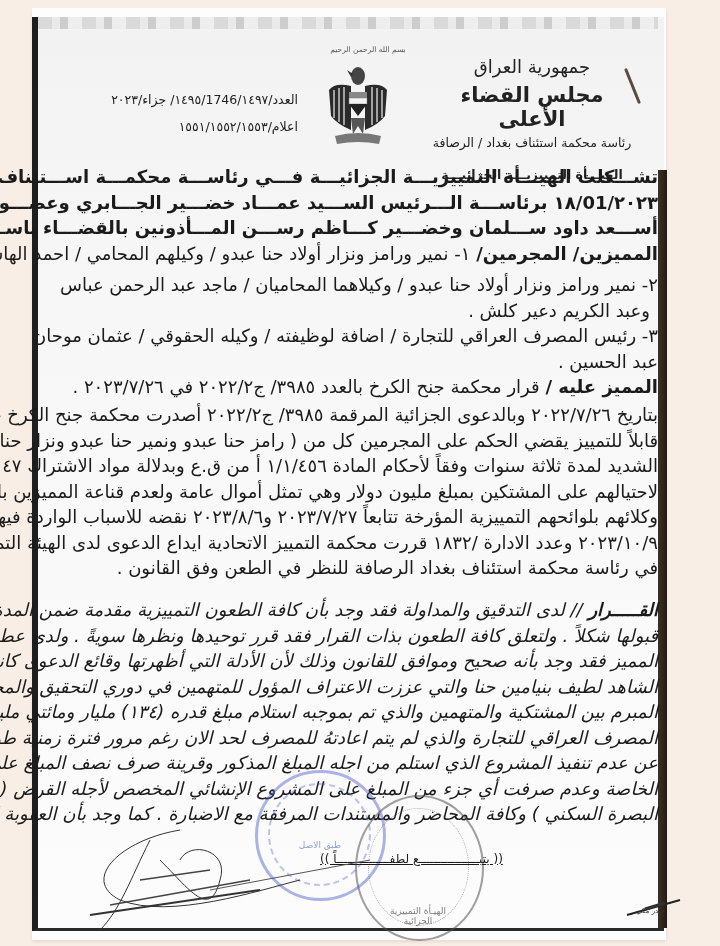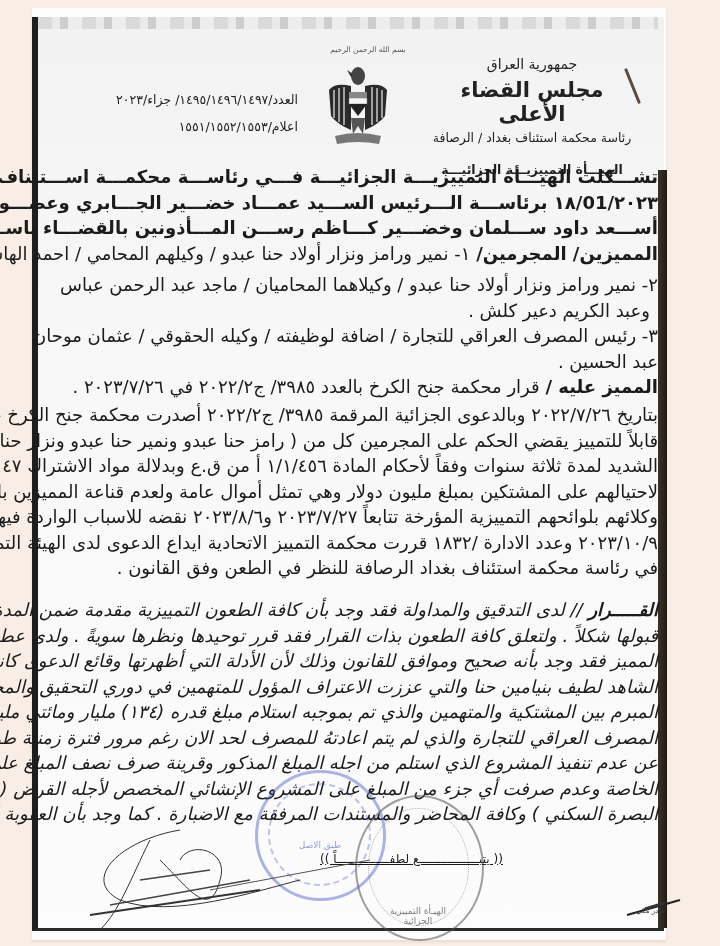--- a/index.html
+++ b/index.html
@@ -27,21 +27,21 @@
   }
   .top-strip {
     position:absolute; left:38px; top:17px; width:620px; height:12px;
     background:repeating-linear-gradient(90deg,#cfcfcf 0 14px,#e6e6e6 14px 22px,#bdbdbd 22px 30px,#ececec 30px 44px);
     opacity:0.7;
   }
   .rtl { direction:rtl; unicode-bidi:plaintext; }
   .txt { position:absolute; color:#1a1a1a; white-space:nowrap; font-family:"DejaVu Sans", sans-serif; }
   .basmala { left:318px; top:45px; width:100px; text-align:center; font-size:7.5px; color:#555; }
   .hdr-right { position:absolute; right:88px; top:56px; width:200px; text-align:center; direction:rtl; color:#222; }
-  .hdr-right .l1 { font-size:14px; margin-bottom:6px; }
+  .hdr-right .l1 { font-size:18px; margin-bottom:6px; }
   .hdr-right .l2 { font-size:21px; font-weight:bold; margin-bottom:4px; }
   .hdr-right .l3 { font-size:12.5px; font-weight:normal; margin-bottom:17px; }
   .hdr-right .l4 { font-size:12.5px; font-weight:bold; letter-spacing:1px; }
   .pen-mark { position:absolute; left:631px; top:67px; width:3px; height:38px; background:#5a4a40; transform:rotate(-22deg); border-radius:2px; }
   .hdr-left { position:absolute; left:78px; top:86px; width:220px; direction:rtl; text-align:right; font-size:12.5px; color:#222; line-height:27px; }
   .eagle { position:absolute; left:323px; top:60px; width:70px; height:92px; }
   .body-text {
     position:absolute; left:72px; width:586px; direction:rtl; text-align:justify;
     font-size:18px; color:#1b1b1b; line-height:25.5px;
   }
@@ -92,21 +92,21 @@
 
 <div class="hdr-right">
   <div class="l1">جمهورية العراق</div>
   <div class="l2">مجلس القضاء الأعلى</div>
   <div class="l3">رئاسة محكمة استئناف بغداد / الرصافة</div>
   <div class="l4">الهيـــأة التمييزيـــة الجزائيـــة</div>
 </div>
 <div class="pen-mark"></div>
 
 <div class="hdr-left">
-  <div>العدد/١٤٩٥/١٤٩٦/١٤٩٧/ جزاء/٢٠٢٣</div>
+  <div>العدد/١٤٩٥/1746/١٤٩٧/ جزاء/٢٠٢٣</div>
   <div>اعلام/١٥٥١/١٥٥٢/١٥٥٣</div>
 </div>
 
 <div class="body-text p1 b">
   <span class="ln">تشـــكلت الهيـــأة التمييزيـــة الجزائيـــة فـــي رئاســـة محكمـــة اســـتئناف بغـــداد / الرصـــافة بتـــاريخ</span>
   <span class="ln">٢٠٢٣/01/١٨ برئاســـة الـــرئيس الســـيد عمـــاد خضـــير الجـــابري وعضـــوية نـــائبي الـــرئيس الســـيدين</span>
   <span class="ln">أســـعد داود ســـلمان وخضـــير كـــاظم رســـن المـــأذونين بالقضـــاء باســـم الشـــعب وأصـــدرت القـــرار الأتـــي :</span>
   <span class="ln nolast"><span class="b">المميزين/ المجرمين/</span><span style="font-weight:normal"> ١- نمير ورامز ونزار أولاد حنا عبدو / وكيلهم المحامي / احمد الهاشمي .</span></span>
 </div>
 

